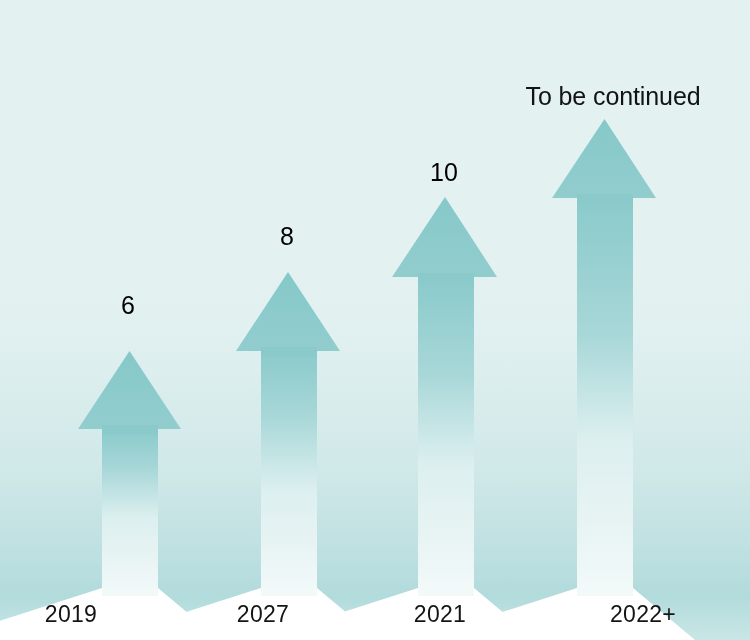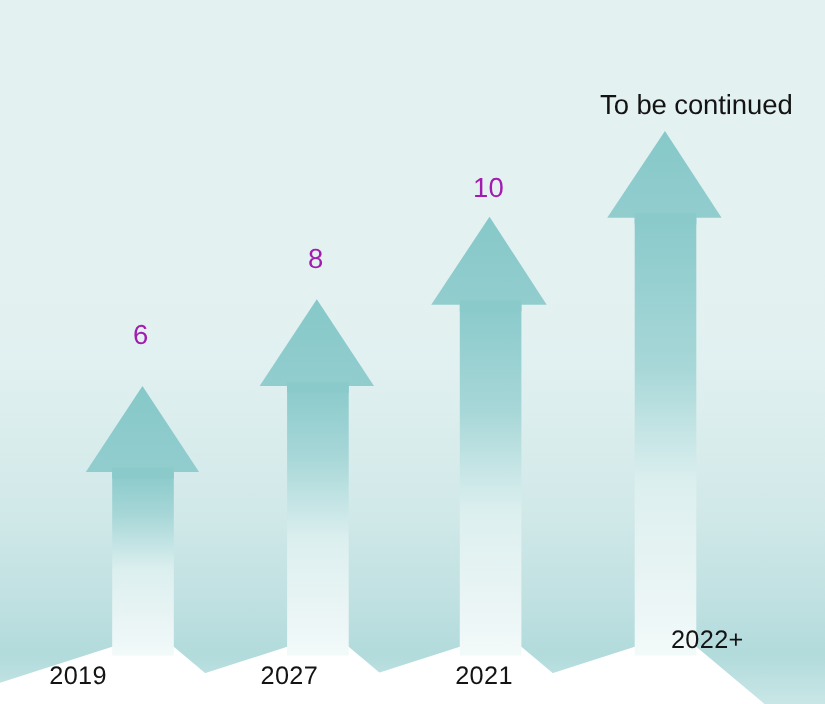--- a/index.html
+++ b/index.html
@@ -41,21 +41,21 @@
     left: 0;
     top: 0;
     width: 750px;
     height: 640px;
     display: block;
   }
 
   
   .value-label {
     position: absolute;
-    color: #a21caf;
+    color: #000000;
     font-size: 25px;
     font-weight: 500;
     letter-spacing: 0.2px;
     text-align: center;
     transform: translate(-50%, -50%);
     white-space: nowrap;
     line-height: 1;
   }
 
   .continued-label {
@@ -158,23 +158,23 @@
       <rect x="577" y="194" width="56" height="10" fill="#8ACACB"></rect>
     </g>
   </svg>
 
   <div class="value-label" style="left:128px; top:305px;">6</div>
 
   <div class="value-label" style="left:287px; top:236px;">8</div>
 
   <div class="value-label" style="left:444px; top:172px;">10</div>
 
-  <div class="continued-label" style="left:613px; top:96px;margin-left:20px;">To be continued</div>
+  <div class="continued-label" style="left:613px; top:96px;">To be continued</div>
 
   <div class="axis-label" style="left:71px; top:614px;">2019</div>
 
   <div class="axis-label" style="left:263px; top:614px;">2027</div>
 
   <div class="axis-label" style="left:440px; top:614px;">2021</div>
 
-  <div class="axis-label" style="left:643px; top:582px;">2022+</div>
+  <div class="axis-label" style="left:643px; top:614px;">2022+</div>
 
 </div>
 
 </body></html>

